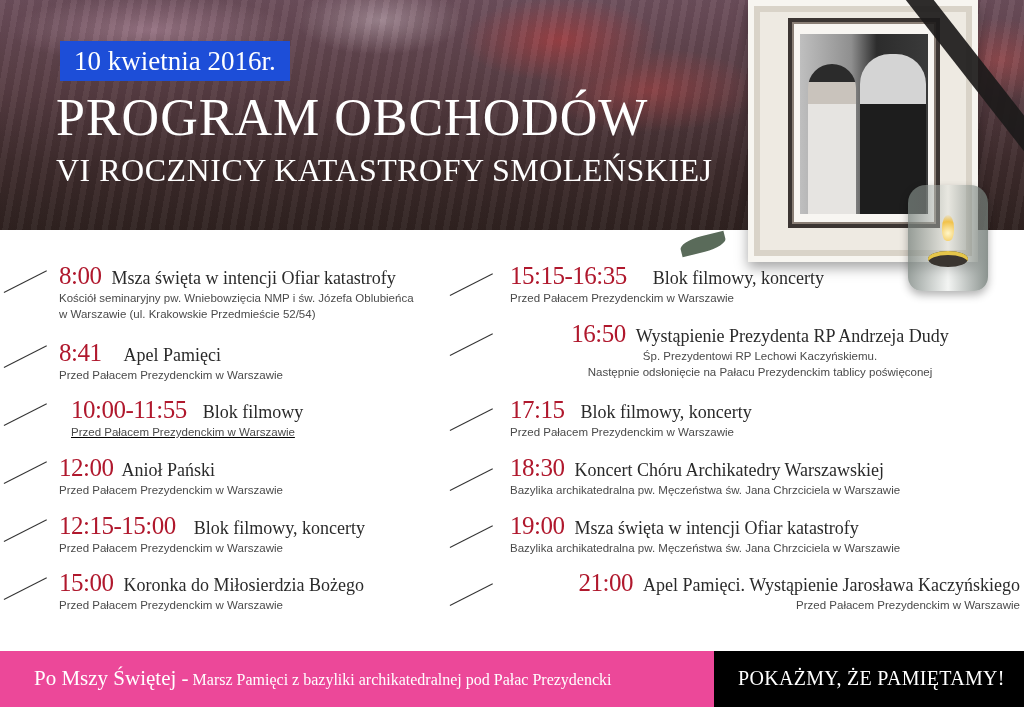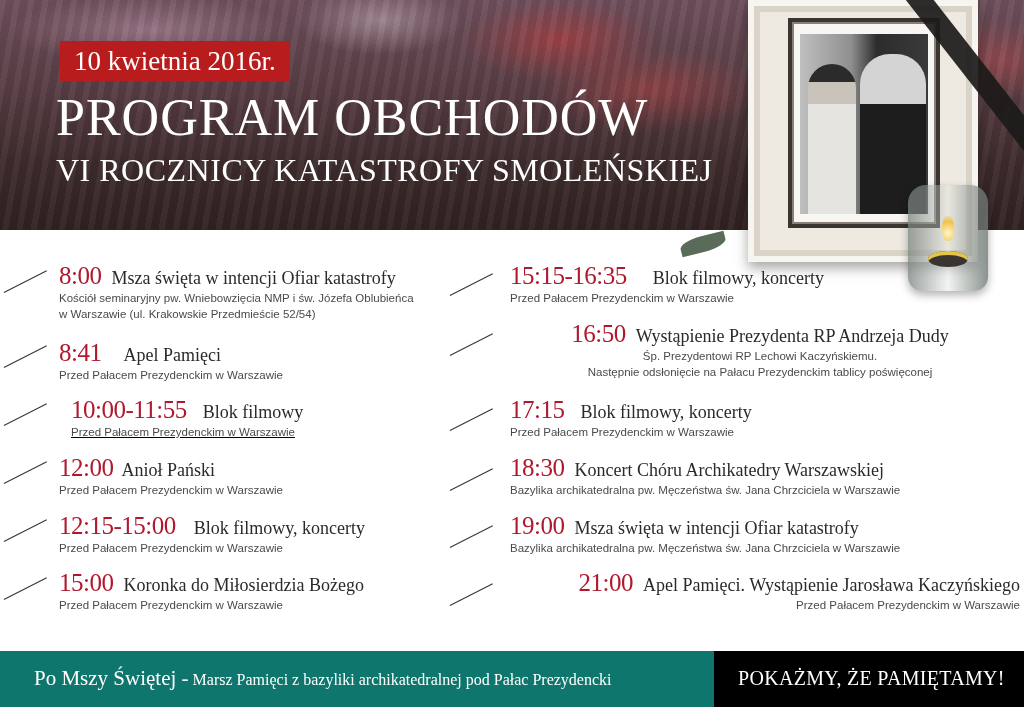--- a/index.html
+++ b/index.html
@@ -11,21 +11,21 @@
       radial-gradient(ellipse 140px 60px at 560px 40px, rgba(200,60,60,0.55), transparent 70%),
       radial-gradient(ellipse 120px 50px at 380px 20px, rgba(210,190,200,0.5), transparent 70%),
       radial-gradient(ellipse 200px 50px at 150px 30px, rgba(190,150,170,0.55), transparent 70%),
       radial-gradient(ellipse 160px 60px at 650px 90px, rgba(200,70,70,0.45), transparent 70%),
       radial-gradient(ellipse 110px 60px at 1000px 60px, rgba(190,80,80,0.5), transparent 70%),
       linear-gradient(180deg, #6d4f5c 0%, #5a3f46 35%, #3f2c2d 70%, #2f2220 100%);
   }
   .hero::after { content:""; position:absolute; inset:0;
     background: repeating-linear-gradient(100deg, rgba(255,255,255,0.04) 0 6px, rgba(0,0,0,0.05) 6px 14px); }
 
-  .date-badge { position:absolute; left:60px; top:41px; height:40px; padding:0 14px; background:#b91c1c;
+  .date-badge { position:absolute; left:60px; top:41px; height:40px; padding:0 14px; background:#1d4ed8;
     color:#fff; font-size:27px; line-height:40px; z-index:2; }
   .title { position:absolute; left:56px; top:88px; color:#fff; font-size:52px; letter-spacing:1px; z-index:2; white-space:nowrap; }
   .subtitle { position:absolute; left:56px; top:152px; color:#fff; font-size:32px; letter-spacing:0.5px; z-index:2; white-space:nowrap; }
 
   
   .frame { position:absolute; left:748px; top:0; width:230px; height:262px; background:#eeeae2;
     box-shadow: 0 6px 12px rgba(0,0,0,0.35), inset 0 0 0 6px #f7f5f0, inset 0 0 0 12px #d9d3c8; z-index:3; }
   .frame-inner { position:absolute; left:40px; top:18px; width:152px; height:210px; background:#f8f6f2;
     box-shadow: inset 0 0 0 4px #3b3532, inset 0 0 0 6px #8a7f76; }
   .photo { position:absolute; left:12px; top:16px; width:128px; height:180px;
@@ -49,21 +49,21 @@
 
   
   .schedule { position:absolute; top:0; left:0; }
   .item { position:absolute; width:470px; }
   .time { color:#b0182d; font-size:25px; display:inline-block; vertical-align:baseline; letter-spacing:-0.5px; }
   .name { color:#2a2a2a; font-size:18px; display:inline-block; vertical-align:baseline; margin-left:10px; }
   .place { color:#4a4a4a; font-family:"Liberation Sans", sans-serif; font-size:11.5px; line-height:16px; margin-top:0; }
   .slash { position:absolute; width:48px; height:1.3px; background:#333; transform:rotate(-27deg); transform-origin:left center; }
 
   
-  .footer-red { position:absolute; left:0; top:651px; width:714px; height:56px; background:#0f766e; }
+  .footer-red { position:absolute; left:0; top:651px; width:714px; height:56px; background:#ec4899; }
   .footer-black { position:absolute; left:714px; top:651px; width:310px; height:56px; background:#000000; }
   .footer-red .lead { position:absolute; left:34px; top:15px; color:#fff; font-size:21px; white-space:nowrap; }
   .footer-red .lead .rest { font-size:16px; }
   .footer-black .slogan { position:absolute; left:24px; top:16px; color:#fff; font-size:20px; white-space:nowrap; letter-spacing:0.3px; }
 </style>
 </head>
 <body>
 
 <div class="hero"></div>
 

